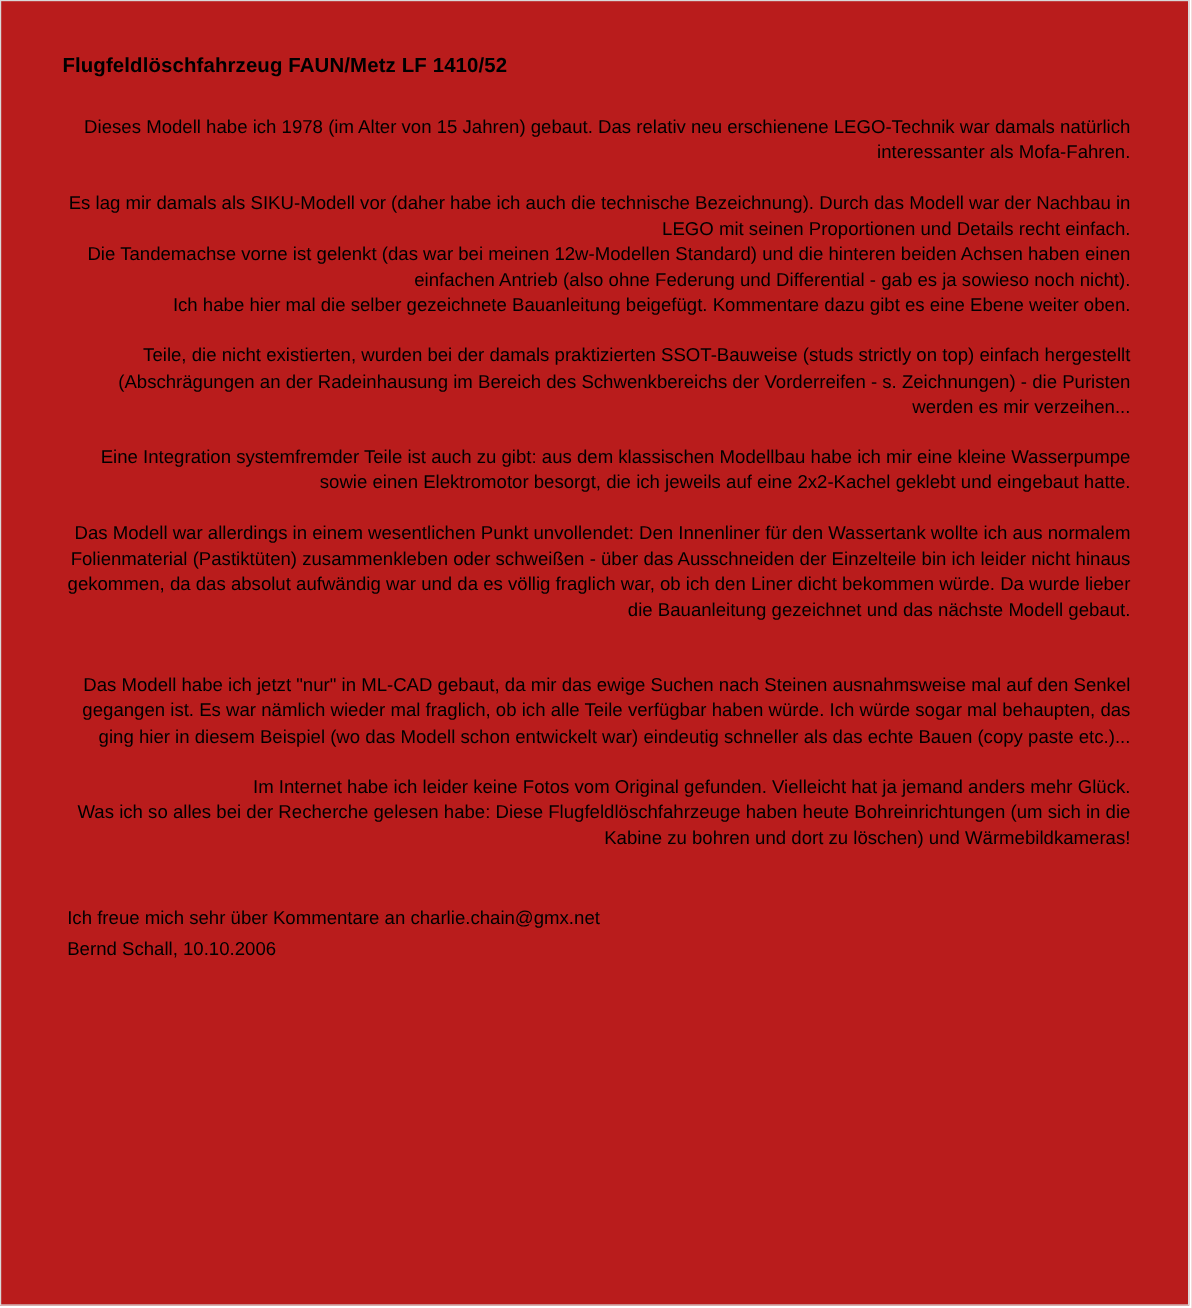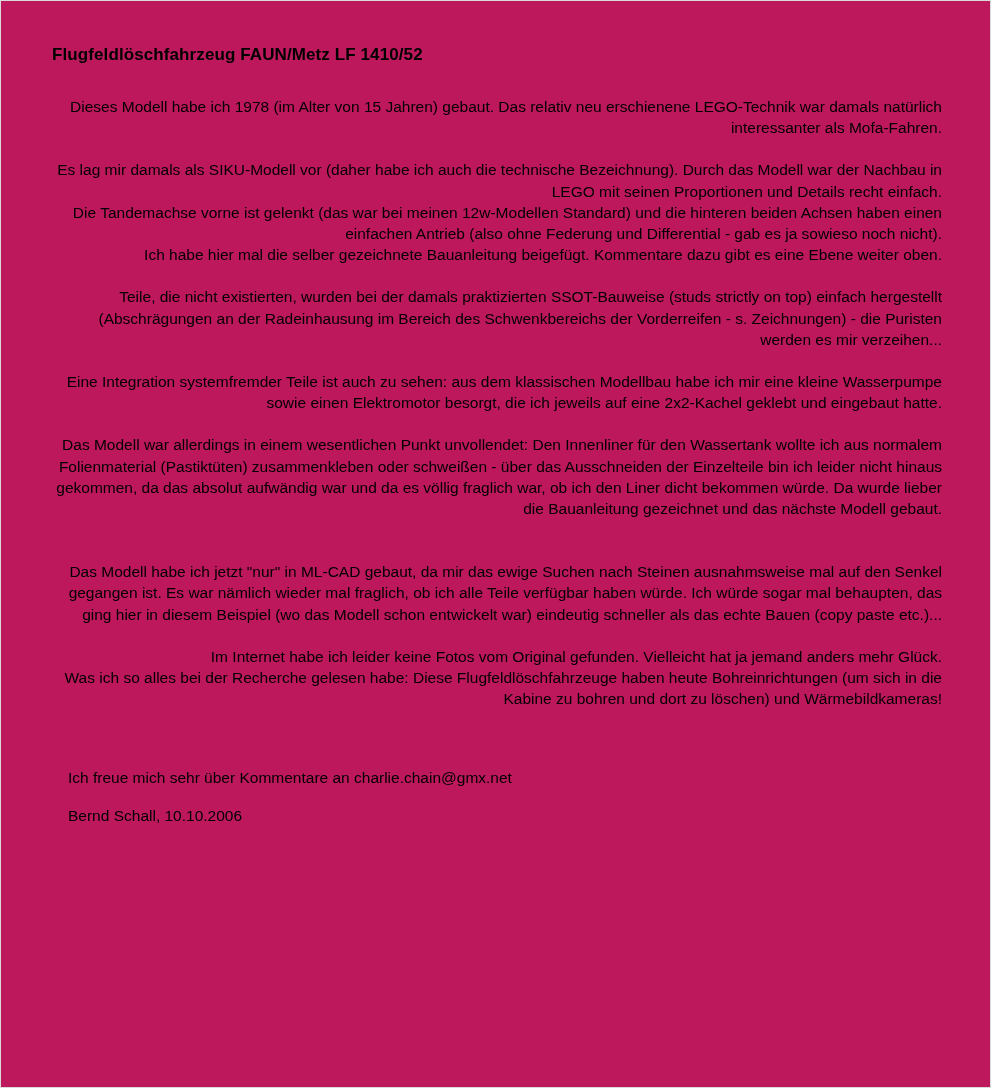--- a/index.html
+++ b/index.html
@@ -13,21 +13,21 @@
     font-family: "Liberation Sans", sans-serif;
     color: #000000;
     overflow: hidden;
   }
   #page {
     position: relative;
     width: 991px;
     height: 1088px;
     box-sizing: border-box;
     border: 1px solid #d9d9d9;
-    background: #be185d;
+    background: #b91c1c;
   }
   #content {
     position: absolute;
     left: 51px;
     top: 43px;
     width: 890px;
   }
   .doc-title {
     font-size: 17px;
     font-weight: bold;
@@ -42,21 +42,21 @@
     margin: 0;
     white-space: pre-wrap;
     text-align: right;
   }
   .gap-title   { height: 31px; }
   .gap-para    { height: 21px; }
   .gap-sig     { height: 42px; }
   .sig {
     font-size: 15.5px;
     line-height: 21.2px;
-    margin: 16px;
+    margin: 4px;
     white-space: pre-wrap;
   }
 </style>
 </head>
 <body>
 
 <div id="page">
   <div id="content">
 
     <h1 class="doc-title">Flugfeldlöschfahrzeug FAUN/Metz LF 1410/52</h1>
@@ -66,21 +66,21 @@
     <div class="gap-para"></div>
 
     <p class="para">Es lag mir damals als SIKU-Modell vor (daher habe ich auch die technische Bezeichnung). Durch das Modell war der Nachbau in LEGO mit seinen Proportionen und Details recht einfach.
 Die Tandemachse vorne ist gelenkt (das war bei meinen 12w-Modellen Standard) und die hinteren beiden Achsen haben einen einfachen Antrieb (also ohne Federung und Differential - gab es ja sowieso noch nicht).
 Ich habe hier mal die selber gezeichnete Bauanleitung beigefügt. Kommentare dazu gibt es eine Ebene weiter oben.</p>
     <div class="gap-para"></div>
 
     <p class="para">Teile, die nicht existierten, wurden bei der damals praktizierten SSOT-Bauweise (studs strictly on top) einfach hergestellt (Abschrägungen an der Radeinhausung im Bereich des Schwenkbereichs der Vorderreifen - s. Zeichnungen) - die Puristen werden es mir verzeihen...</p>
     <div class="gap-para"></div>
 
-    <p class="para">Eine Integration systemfremder Teile ist auch zu sehen: aus dem klassischen Modellbau habe ich mir eine kleine Wasserpumpe sowie einen Elektromotor besorgt, die ich jeweils auf eine 2x2-Kachel geklebt und eingebaut hatte.</p>
+    <p class="para">Eine Integration systemfremder Teile ist auch zu gibt: aus dem klassischen Modellbau habe ich mir eine kleine Wasserpumpe sowie einen Elektromotor besorgt, die ich jeweils auf eine 2x2-Kachel geklebt und eingebaut hatte.</p>
     <div class="gap-para"></div>
 
     <p class="para">Das Modell war allerdings in einem wesentlichen Punkt unvollendet: Den Innenliner für den Wassertank wollte ich aus normalem Folienmaterial (Pastiktüten) zusammenkleben oder schweißen - über das Ausschneiden der Einzelteile bin ich leider nicht hinaus gekommen, da das absolut aufwändig war und da es völlig fraglich war, ob ich den Liner dicht bekommen würde. Da wurde lieber die Bauanleitung gezeichnet und das nächste Modell gebaut.</p>
     <div class="gap-para"></div>
 
     <div class="gap-para"></div>
 
     <p class="para">Das Modell habe ich jetzt "nur" in ML-CAD gebaut, da mir das ewige Suchen nach Steinen ausnahmsweise mal auf den Senkel gegangen ist. Es war nämlich wieder mal fraglich, ob ich alle Teile verfügbar haben würde. Ich würde sogar mal behaupten, das ging hier in diesem Beispiel (wo das Modell schon entwickelt war) eindeutig schneller als das echte Bauen (copy paste etc.)...</p>
     <div class="gap-para"></div>
 

